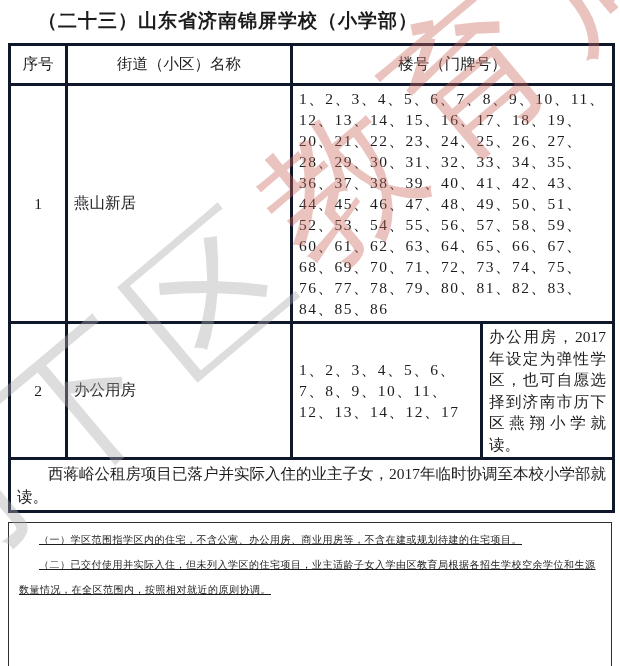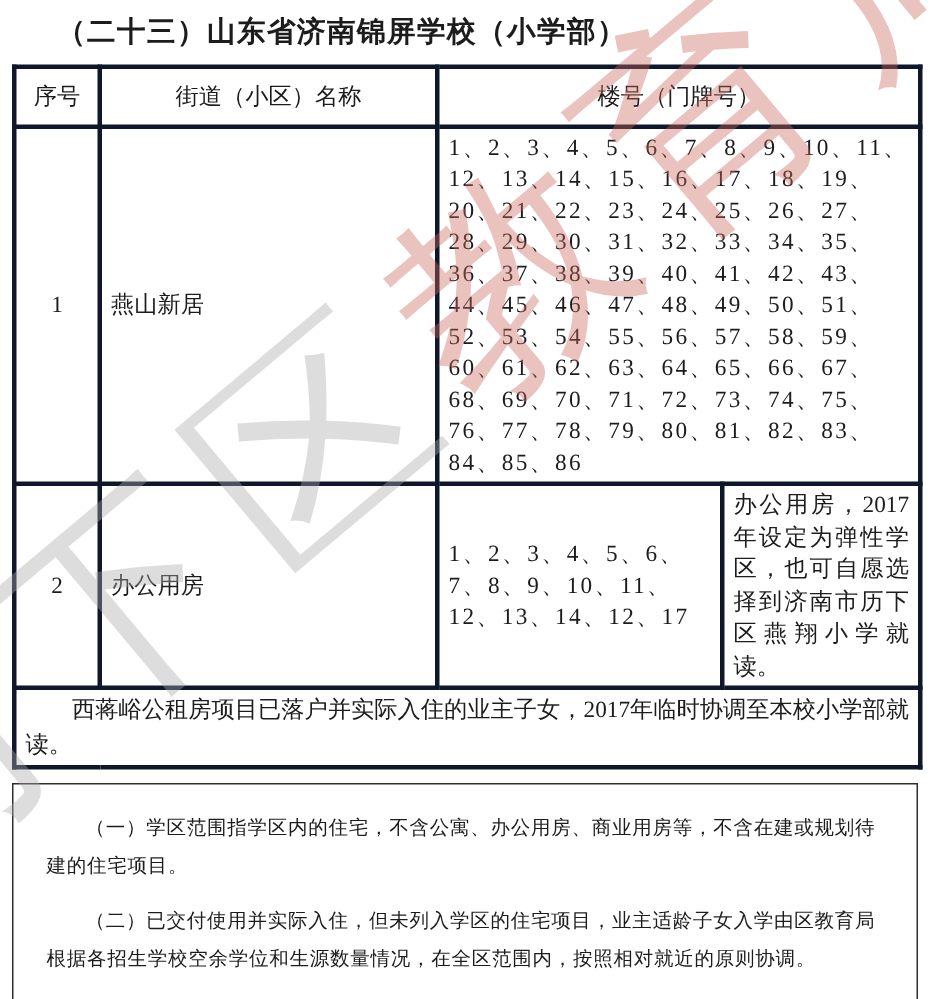--- a/index.html
+++ b/index.html
@@ -80,25 +80,26 @@
     min-height: 164px;
   }
   .notice-heading {
     font-family: "Liberation Sans", "DejaVu Sans", sans-serif;
     font-weight: bold;
     font-size: 17px;
     text-align: center;
     margin: 3px 0 5px 0;
   }
   .notice-box p {
-    margin: 12px;
+    margin: 0;
     text-indent: 2em;
-    font-size: 13px;
+    font-size: 10px;
     line-height: 25px;
     letter-spacing: 0.5px;
+    text-decoration: underline;
   }
   .watermark {
     position: absolute;
     z-index: 2;
     left: -60px;
     top: 470px;
     height: 150px;
     line-height: 150px;
     font-size: 150px;
     font-family: "Liberation Serif", serif;

